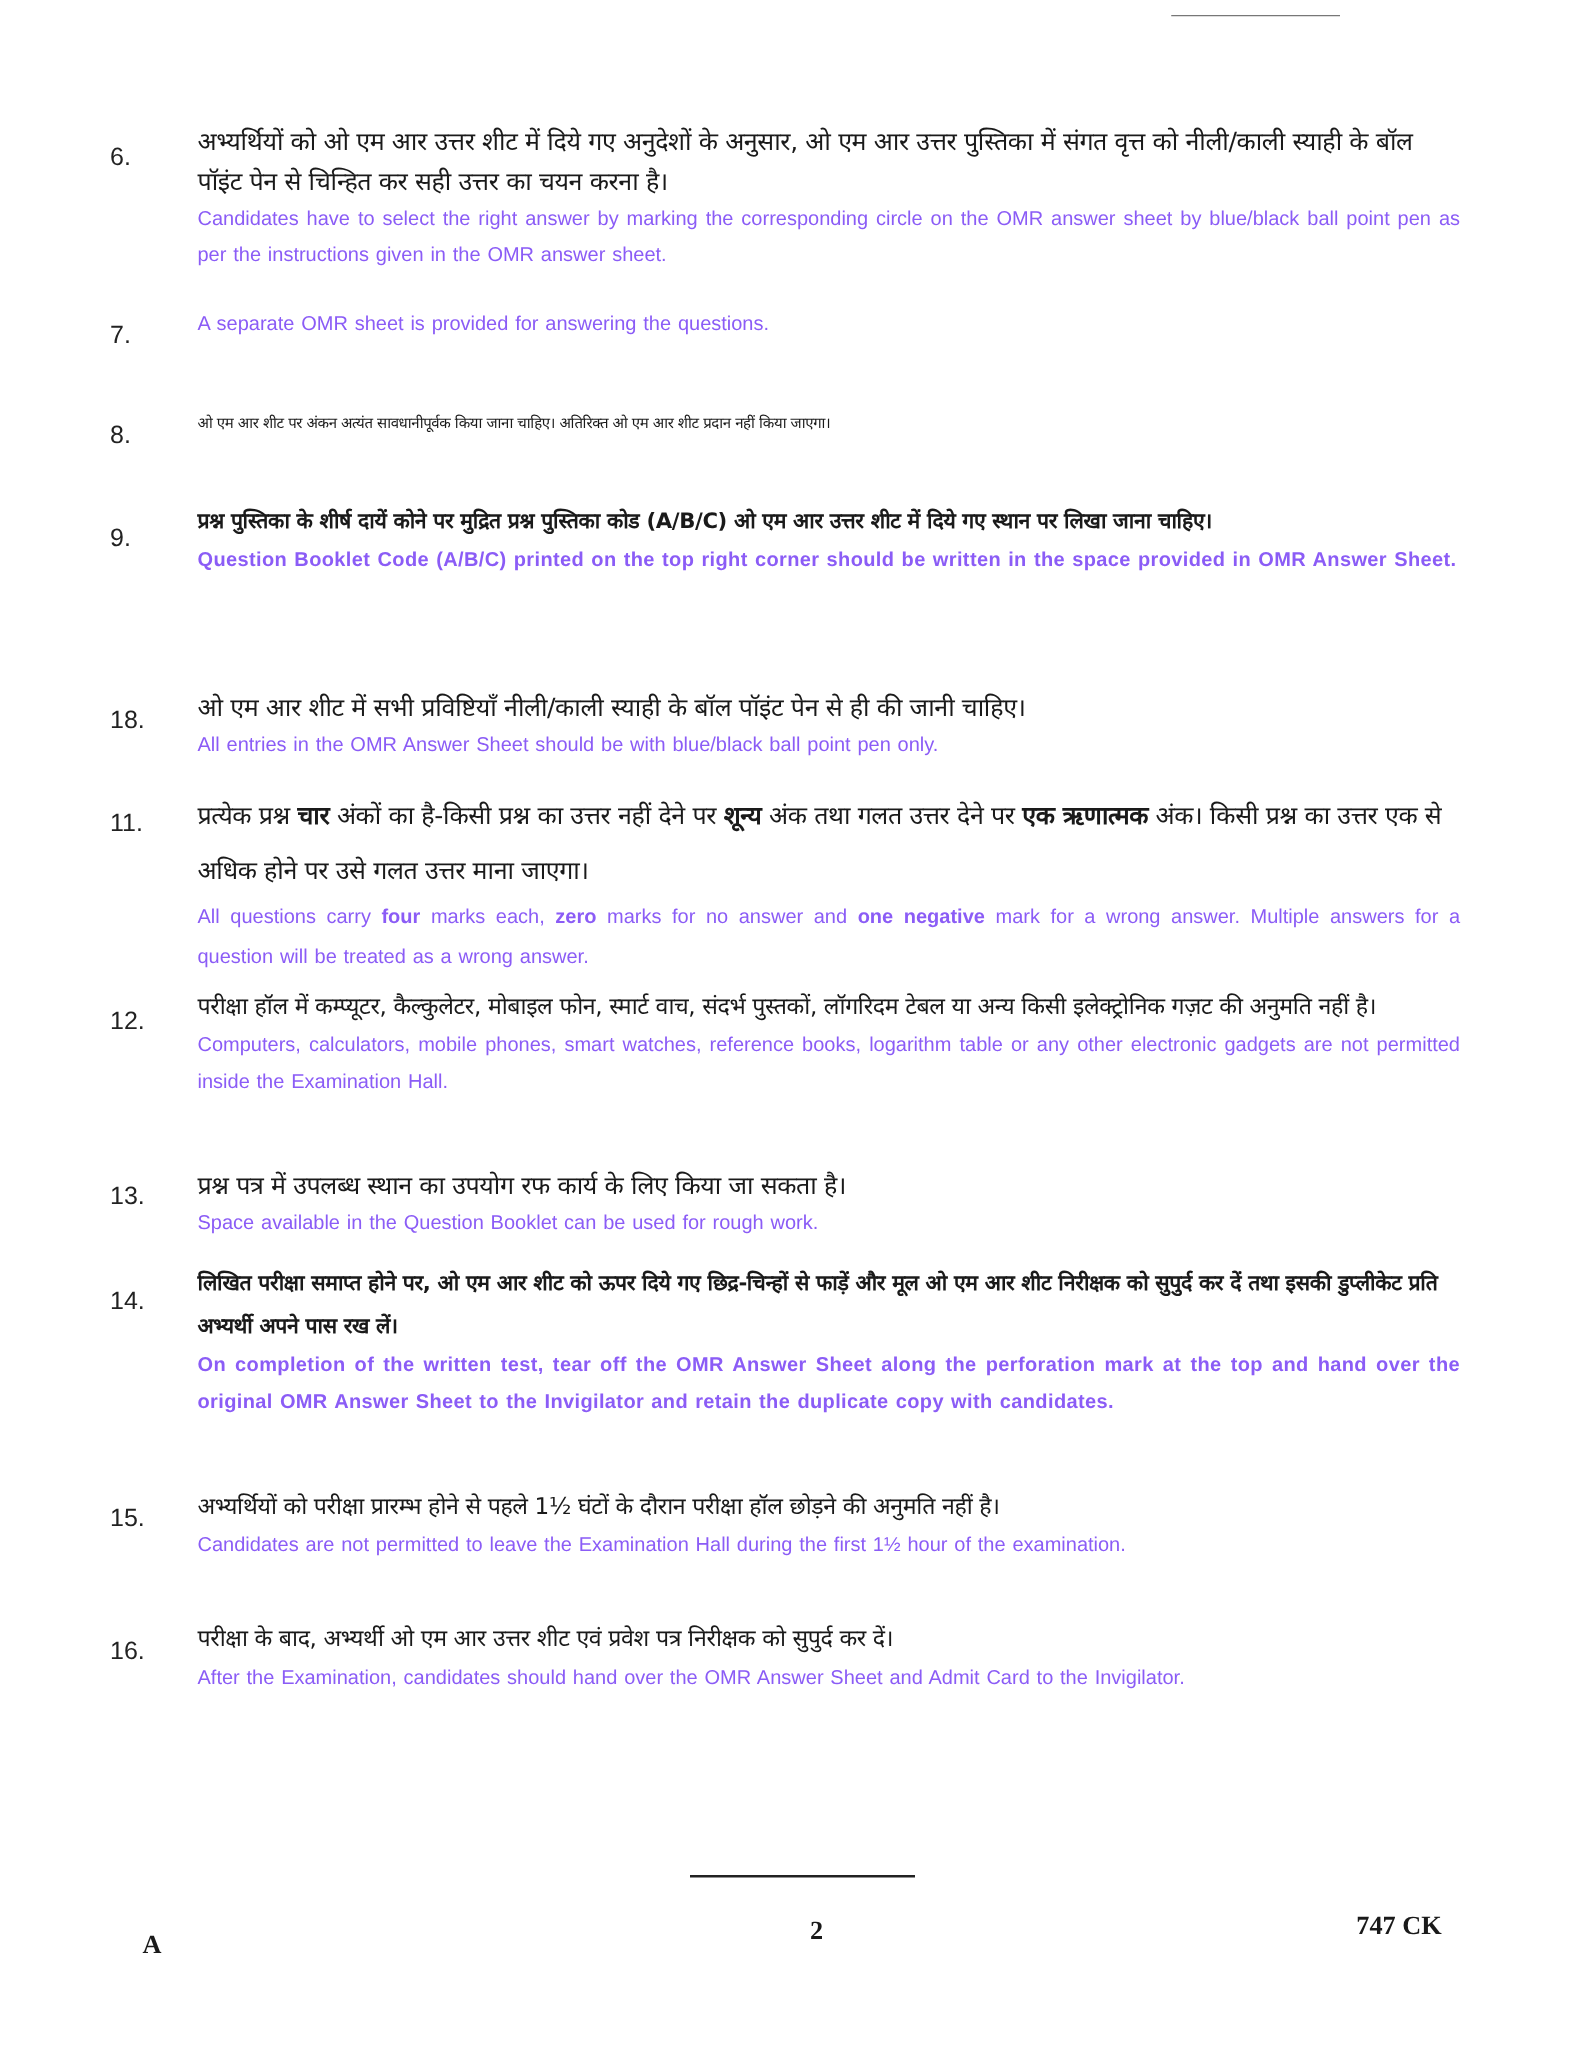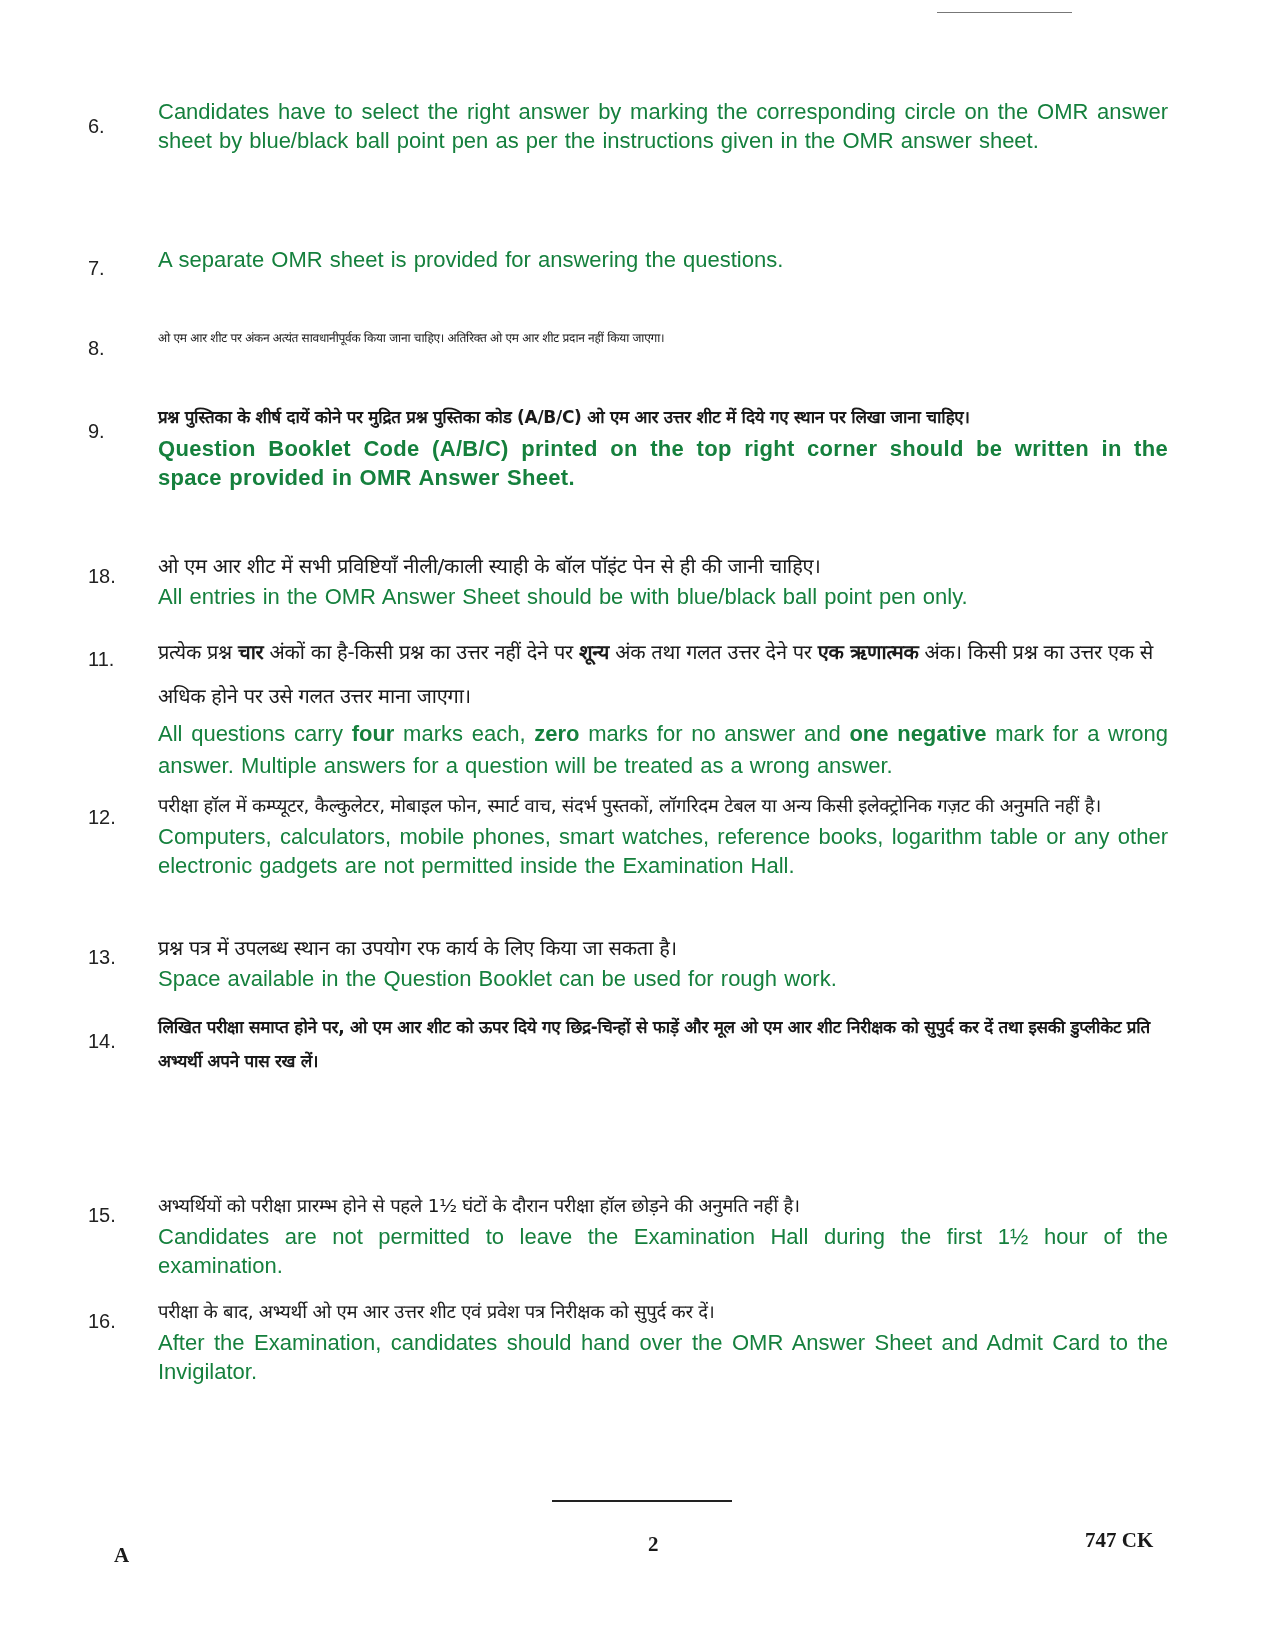--- a/index.html
+++ b/index.html
@@ -25,21 +25,21 @@
       position: absolute; left: 70px; right: 0;
     }
     .hi {
       font-family: "DejaVu Sans", "Liberation Sans", sans-serif;
       font-size: 20px; line-height: 32px; color: #1a1a1a;
       letter-spacing: -0.3px;
     }
     .hi.bold { font-weight: bold; font-size: 17px; line-height: 34px; }
     .en {
       font-family: "Liberation Sans", sans-serif;
-      font-size: 22px; line-height: 29px; color: #15803d;
+      font-size: 16px; line-height: 29px; color: #8b5cf6;
       text-align: justify; text-align-last: left; word-spacing: 1px;
     }
     .en.bold { font-weight: bold; letter-spacing: 0.3px; }
     .en b, .hi b { font-weight: bold; }
     .bottom-rule {
       position: absolute; left: 552px; top: 1500px; width: 180px; height: 2px;
       background: #222;
     }
     .footer-left {
       position: absolute; left: 114px; top: 1543px;
@@ -56,20 +56,21 @@
   </style>
 </head>
 <body>
 
 <div class="page">
   <div class="top-rule"></div>
 
   <div class="item" style="top:97px;">
     <div class="num" style="top:18px;">6.</div>
     <div class="body-text">
+      <div class="hi">अभ्यर्थियों को ओ एम आर उत्तर शीट में दिये गए अनुदेशों के अनुसार, ओ एम आर उत्तर पुस्तिका में संगत वृत्त को नीली/काली स्याही के बॉल पॉइंट पेन से चिन्हित कर सही उत्तर का चयन करना है।</div>
       <div class="en">Candidates have to select the right answer by marking the corresponding circle on the OMR answer sheet by blue/black ball point pen as per the instructions given in the OMR answer sheet.</div>
     </div>
   </div>
 
   <div class="item" style="top:245px;">
     <div class="num" style="top:12px;">7.</div>
     <div class="body-text">
       <div class="en">A separate OMR sheet is provided for answering the questions.</div>
     </div>
   </div>
@@ -122,20 +123,21 @@
     <div class="body-text">
       <div class="hi">प्रश्न पत्र में उपलब्ध स्थान का उपयोग रफ कार्य के लिए किया जा सकता है।</div>
       <div class="en">Space available in the Question Booklet can be used for rough work.</div>
     </div>
   </div>
 
   <div class="item" style="top:1010px;">
     <div class="num" style="top:20px;">14.</div>
     <div class="body-text">
       <div class="hi bold">लिखित परीक्षा समाप्त होने पर, ओ एम आर शीट को ऊपर दिये गए छिद्र-चिन्हों से फाड़ें और मूल ओ एम आर शीट निरीक्षक को सुपुर्द कर दें तथा इसकी डुप्लीकेट प्रति अभ्यर्थी अपने पास रख लें।</div>
+      <div class="en bold">On completion of the written test, tear off the OMR Answer Sheet along the perforation mark at the top and hand over the original OMR Answer Sheet to the Invigilator and retain the duplicate copy with candidates.</div>
     </div>
   </div>
 
   <div class="item" style="top:1190px;">
     <div class="num" style="top:14px;">15.</div>
     <div class="body-text">
       <div class="hi" style="font-size:18.5px;">अभ्यर्थियों को परीक्षा प्रारम्भ होने से पहले 1½ घंटों के दौरान परीक्षा हॉल छोड़ने की अनुमति नहीं है।</div>
       <div class="en">Candidates are not permitted to leave the Examination Hall during the first 1½ hour of the examination.</div>
     </div>
   </div>

